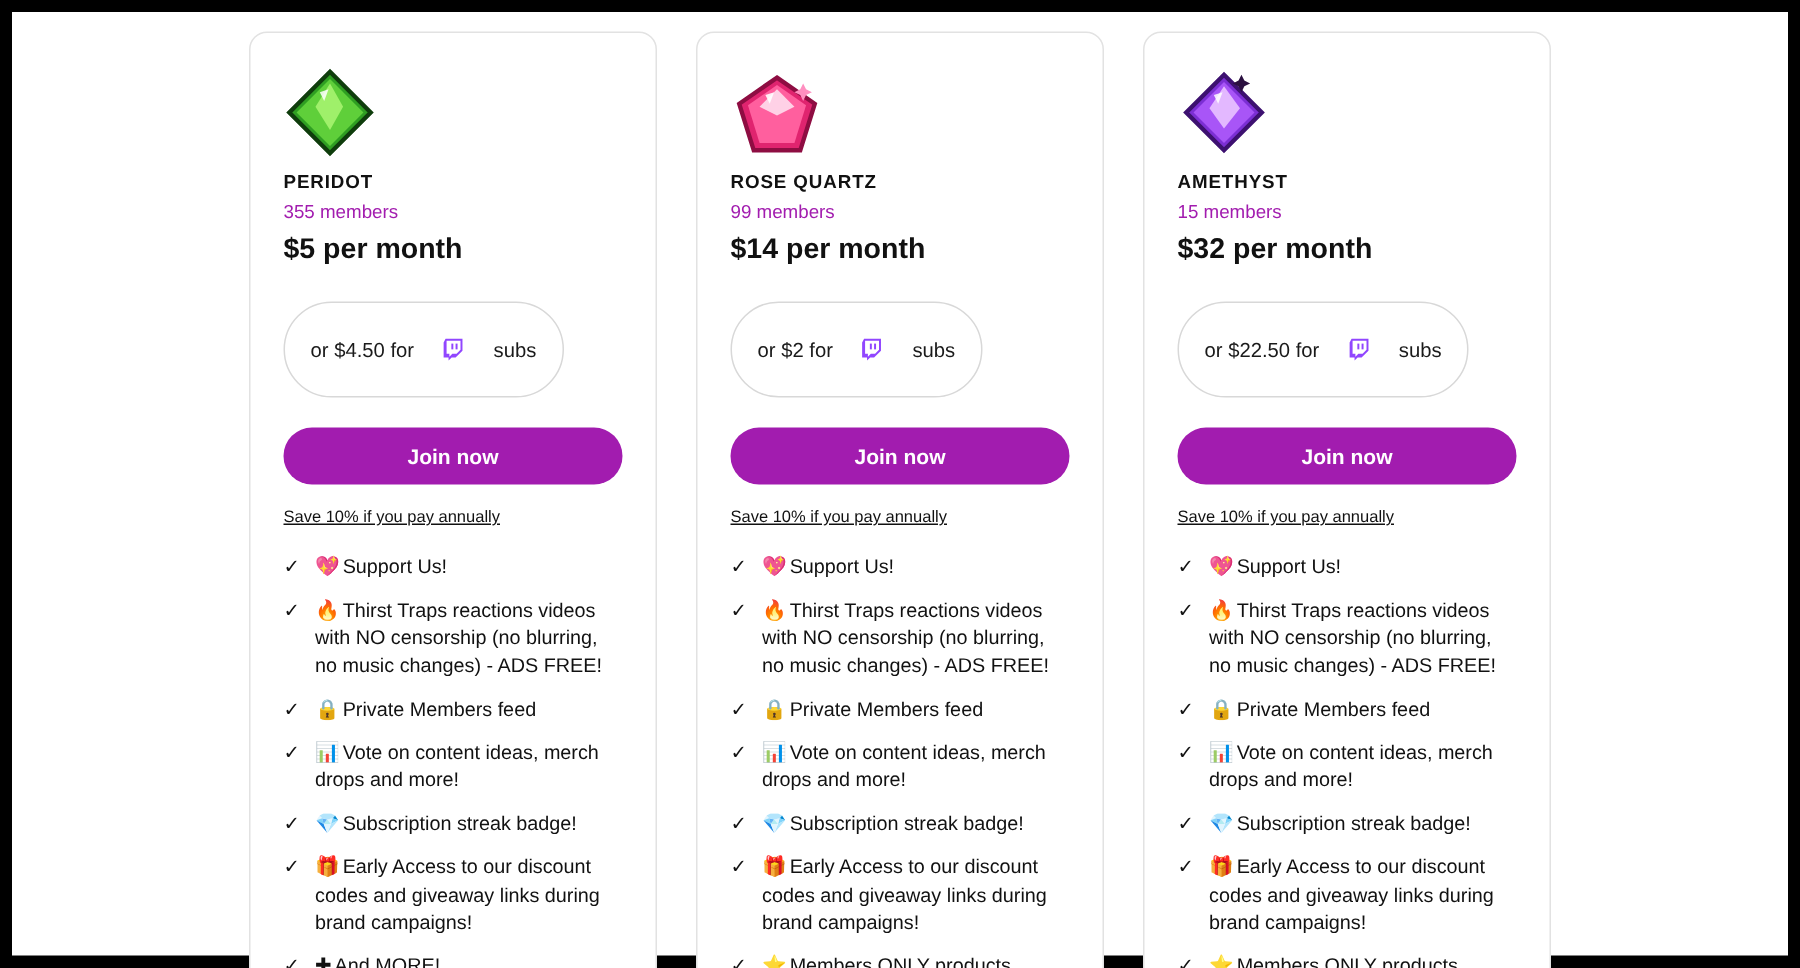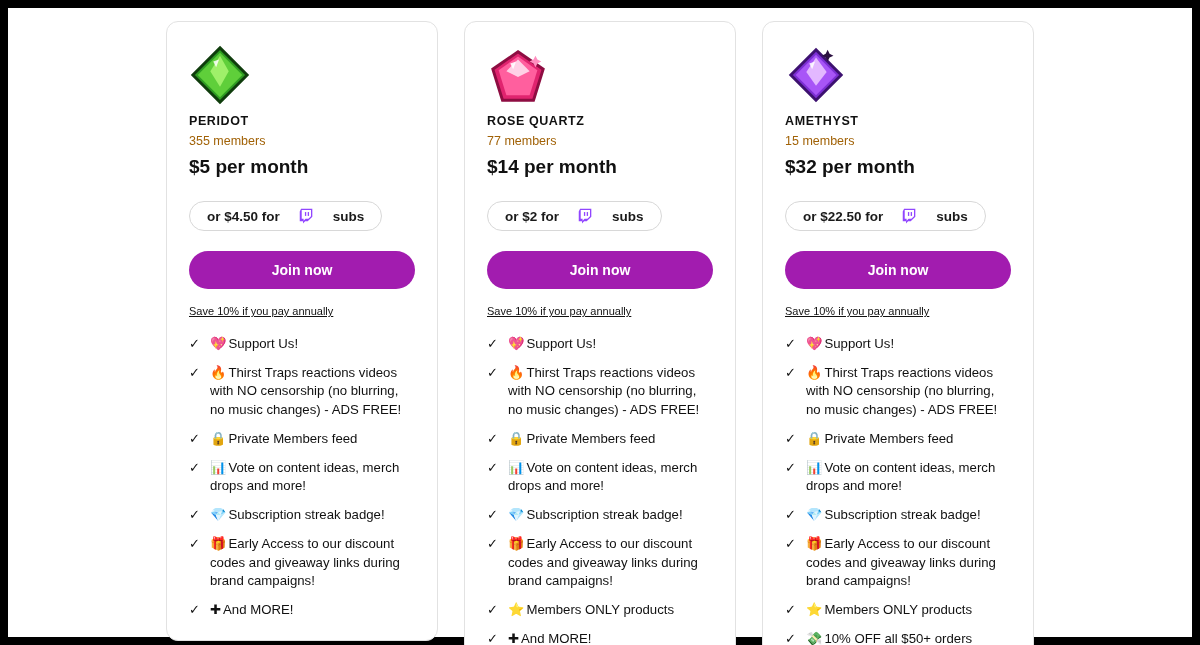--- a/index.html
+++ b/index.html
@@ -49,42 +49,41 @@
   .tier-name {
     font-size: 12.5px;
     letter-spacing: 0.6px;
     font-weight: bold;
     color: #111111;
     text-transform: uppercase;
     margin-bottom: 6px;
   }
   .members {
     font-size: 12.5px;
-    color: #a16207;
+    color: #a21caf;
     margin-bottom: 8px;
   }
   .price {
     font-size: 19px;
     font-weight: bold;
     color: #111111;
     margin-bottom: 23px;
   }
   .alt-price {
     border: 1px solid #d8d8d8;
     border-radius: 999px;
-    padding: 6px 17px;
+    padding: 23px 17px;
     font-size: 13.5px;
     color: #1a1a1a;
     display: flex;
     align-items: center;
     gap: 19px;
     background: #ffffff;
     margin-bottom: 20px;
     white-space: nowrap;
-    font-weight: bold;
   }
   .twitch-icon {
     display: inline-block;
     width: 15px;
     height: 16px;
     position: relative;
     vertical-align: middle;
   }
   .join-btn {
     width: 100%;
@@ -198,21 +197,21 @@
 
     <div class="tier">
       <svg class="gem" viewBox="0 0 64 64">
         <path d="M32 8 L58 26 L48 58 L16 58 L6 26 Z" fill="#e0246f" stroke="#8e0d42" stroke-width="3"></path>
         <path d="M32 13 L52 27 L44 53 L20 53 L12 27 Z" fill="#ff5f9e"></path>
         <path d="M32 16 L44 28 L32 34 L20 28 Z" fill="#ffd1e6"></path>
         <path d="M24 20 L30 18 L27 26 Z" fill="#ffffff" opacity="0.9"></path>
         <path d="M50 12 l2 4 4 2 -4 2 -2 4 -2 -4 -4 -2 4 -2 z" fill="#ff8fc0"></path>
       </svg>
       <div class="tier-name">ROSE QUARTZ</div>
-      <div class="members">77 members</div>
+      <div class="members">99 members</div>
       <div class="price">$14 per month</div>
       <div class="alt-price">
         <span>or $2 for</span>
         <span class="twitch-icon">
           <svg viewBox="0 0 16 17" width="15" height="16">
             <path d="M2.2 0.8 L0.8 3.6 V14.2 H4.3 V16.4 L6.5 14.2 H9.3 L14.2 9.4 V0.8 Z" fill="#9146FF"></path>
             <path d="M2.9 2.2 H12.8 V8.7 L10.0 11.5 H7.0 L4.9 13.6 V11.5 H2.9 Z" fill="#ffffff"></path>
             <rect x="6.3" y="4.3" width="1.4" height="4.1" fill="#9146FF"></rect>
             <rect x="9.3" y="4.3" width="1.4" height="4.1" fill="#9146FF"></rect>
           </svg>

